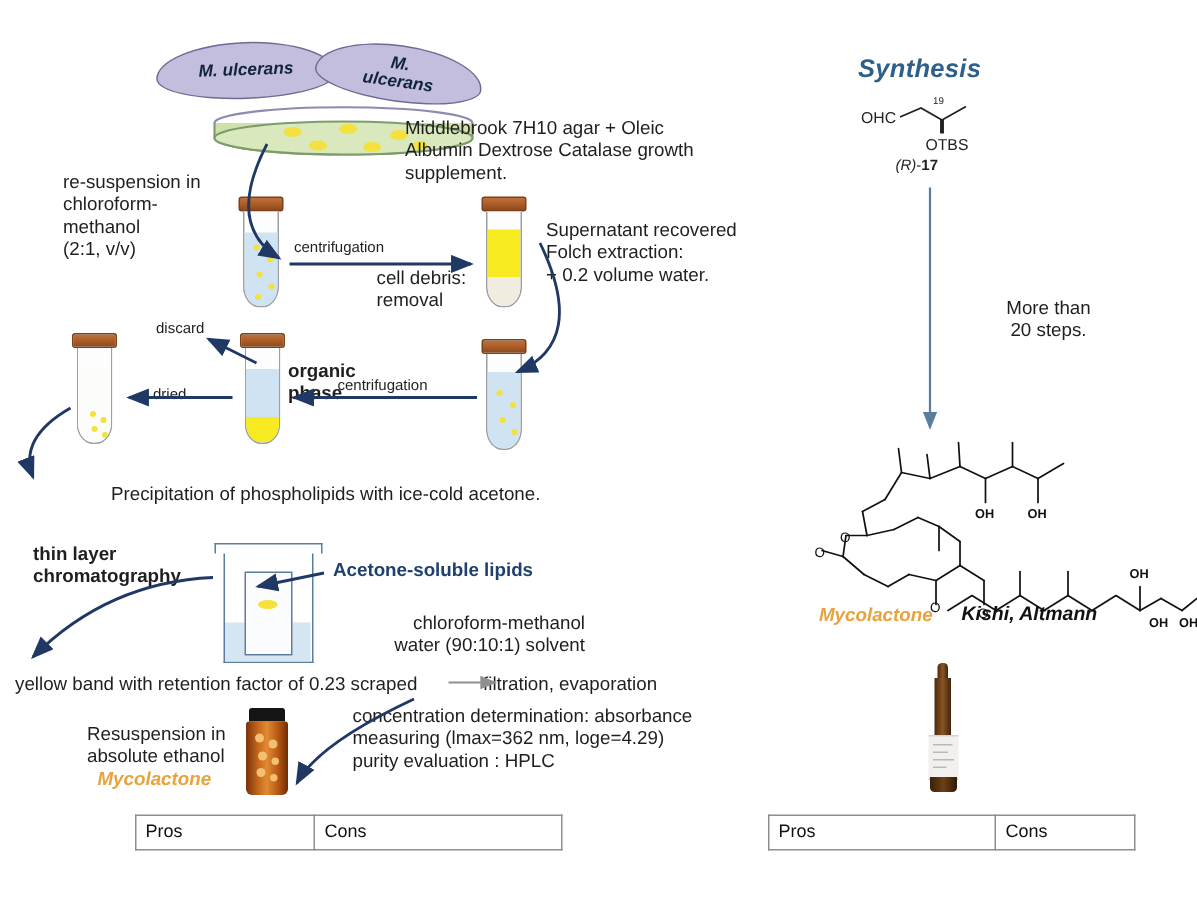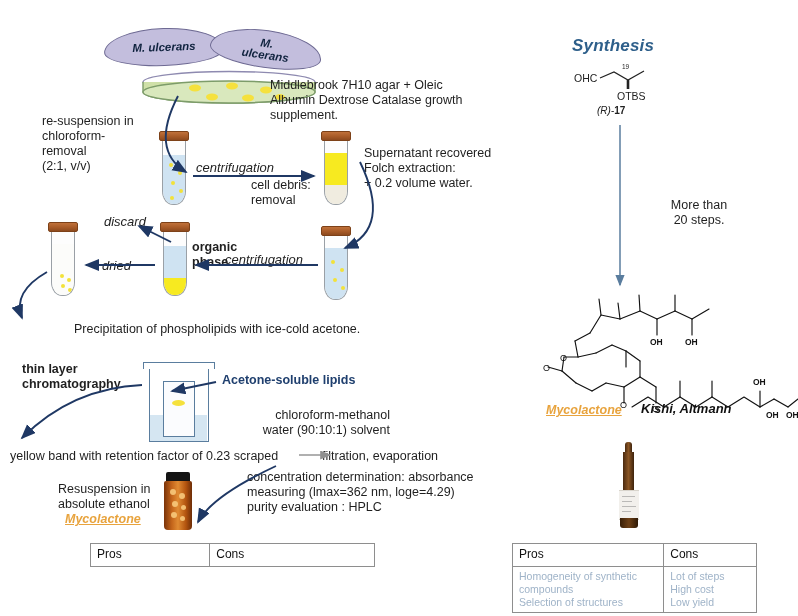--- a/index.html
+++ b/index.html
@@ -9,23 +9,23 @@
     color:#1a1a1a;
   }
   .abs{position:absolute;}
   .ttl{
     font-style:italic;font-weight:bold;font-size:17px;color:#2e5f8a;
     letter-spacing:.2px;
     margin-top:28px;
   }
   .txt{font-size:12.5px;line-height:15px;color:#1f1f1f;white-space:pre-line;}
   .lbl-blue{font-size:12.5px;font-weight:bold;color:#1f3f6e;white-space:pre-line;}
-  .myco{font-size:12.5px;font-style:italic;font-weight:bold;color:#e8a33d;text-decoration:underline;}
+  .myco{font-size:12.5px;font-style:italic;font-weight:bold;color:#e8a33d;}
   .kishi{font-size:13px;font-style:italic;font-weight:bold;color:#111;}
-  .arrow-lbl{font-size:13px;color:#1f1f1f;font-style:italic;}
+  .arrow-lbl{font-size:10px;color:#1f1f1f;}
 
   
   .bact{
     background:#c3bedd;border:1.4px solid #6e6a93;
     border-radius:50% 50% 50% 50%/60% 60% 40% 40%;
     display:flex;align-items:center;justify-content:center;text-align:center;
     font-size:11.5px;font-style:italic;font-weight:bold;color:#10233f;
     line-height:12px;white-space:pre-line;
   }
   
@@ -104,21 +104,21 @@
     <ellipse cx="140" cy="27" rx="5" ry="3" fill="#f5e13d"></ellipse>
   </svg>
 </div>
 
 <div class="abs txt" style="left:270px;top:78px;width:250px;">Middlebrook 7H10 agar + Oleic
 Albumin Dextrose Catalase growth
 supplement.</div>
 
 <div class="abs txt" style="left:42px;top:114px;width:130px;">re-suspension in
 chloroform-
-removal
+methanol
 (2:1, v/v)</div>
 
 <div class="tube" style="left:159px;top:131px;width:30px;height:74px;">
   <div class="cap"></div>
   <div class="body">
     <div class="fill" style="top:14px;bottom:0;background:#cfe3f2;"></div>
     <div class="dot" style="left:6px;top:22px;width:4px;height:4px;"></div>
     <div class="dot" style="left:15px;top:30px;width:4px;height:4px;"></div>
     <div class="dot" style="left:8px;top:40px;width:4px;height:4px;"></div>
     <div class="dot" style="left:16px;top:48px;width:4px;height:4px;"></div>
@@ -189,21 +189,21 @@
   <div class="tlc-plate" style="left:20px;top:19px;width:32px;height:56px;"></div>
   <div class="tlc-spot" style="left:29px;top:38px;width:13px;height:6px;"></div>
 </div>
 
 <div class="abs lbl-blue" style="left:222px;top:373px;">Acetone-soluble lipids</div>
 <div class="abs txt" style="left:200px;top:408px;width:190px;text-align:right;">chloroform-methanol
 water (90:10:1) solvent</div>
 
 <div class="abs txt" style="left:10px;top:449px;width:280px;">yellow band with retention factor of 0.23 scraped</div>
 <div class="abs txt" style="left:322px;top:449px;width:160px;">filtration, evaporation</div>
-<div class="abs txt" style="left:247px;top:470px;width:280px;">concentration determination:  absorbance
+<div class="abs txt" style="left:235px;top:470px;width:280px;">concentration determination:  absorbance
 measuring (lmax=362 nm, loge=4.29)
 purity evaluation : HPLC</div>
 
 <div class="abs txt" style="left:58px;top:482px;width:120px;">Resuspension in
 absolute ethanol</div>
 <div class="abs myco" style="left:65px;top:512px;">Mycolactone</div>
 
 <div class="abs" style="left:163px;top:472px;width:30px;height:60px;">
   <div class="vial-cap" style="left:3px;top:0;width:24px;height:9px;"></div>
   <div class="vial-body" style="left:1px;top:9px;width:28px;height:49px;">
@@ -316,32 +316,20 @@
   </tr>
 </tbody>
   </table>
 
 <table class="pc" style="left:512px;top:543px;width:245px;">
   <tbody>
       <tr>
     <th style="width:62%;">Pros</th>
     <th>Cons</th>
   </tr>
-  <tr>
-    <td>
-      <div>Homogeneity of synthetic</div>
-      <div>compounds</div>
-      <div>Selection of structures</div>
-    </td>
-    <td>
-      <div>Lot of steps</div>
-      <div>High cost</div>
-      <div>Low yield</div>
-    </td>
-  </tr>
 </tbody>
   </table>
 
 <svg class="ov" viewBox="0 0 798 616">
   <defs>
     <marker id="ah" markerWidth="9" markerHeight="9" refX="7" refY="3.2" orient="auto">
       <path d="M0,0 L8,3.2 L0,6.4 z" fill="#1f3864"></path>
     </marker>
     <marker id="ahg" markerWidth="9" markerHeight="9" refX="7" refY="3.2" orient="auto">
       <path d="M0,0 L8,3.2 L0,6.4 z" fill="#8f8f8f"></path>

